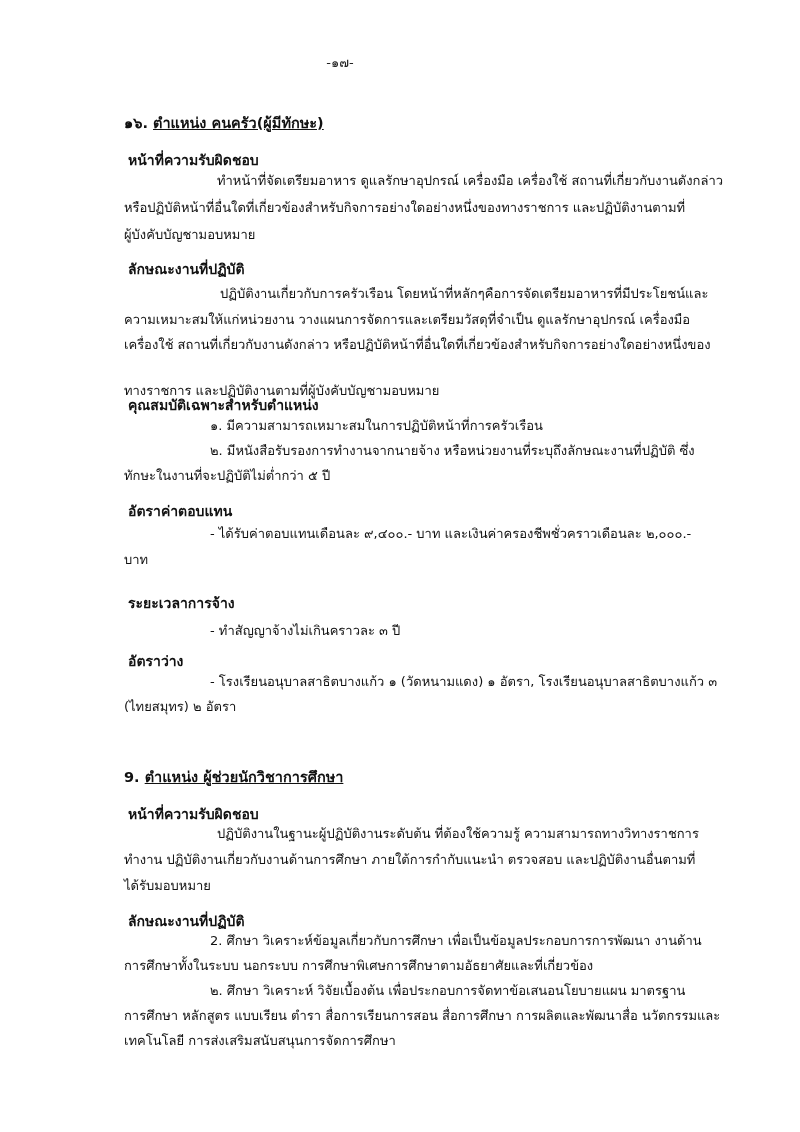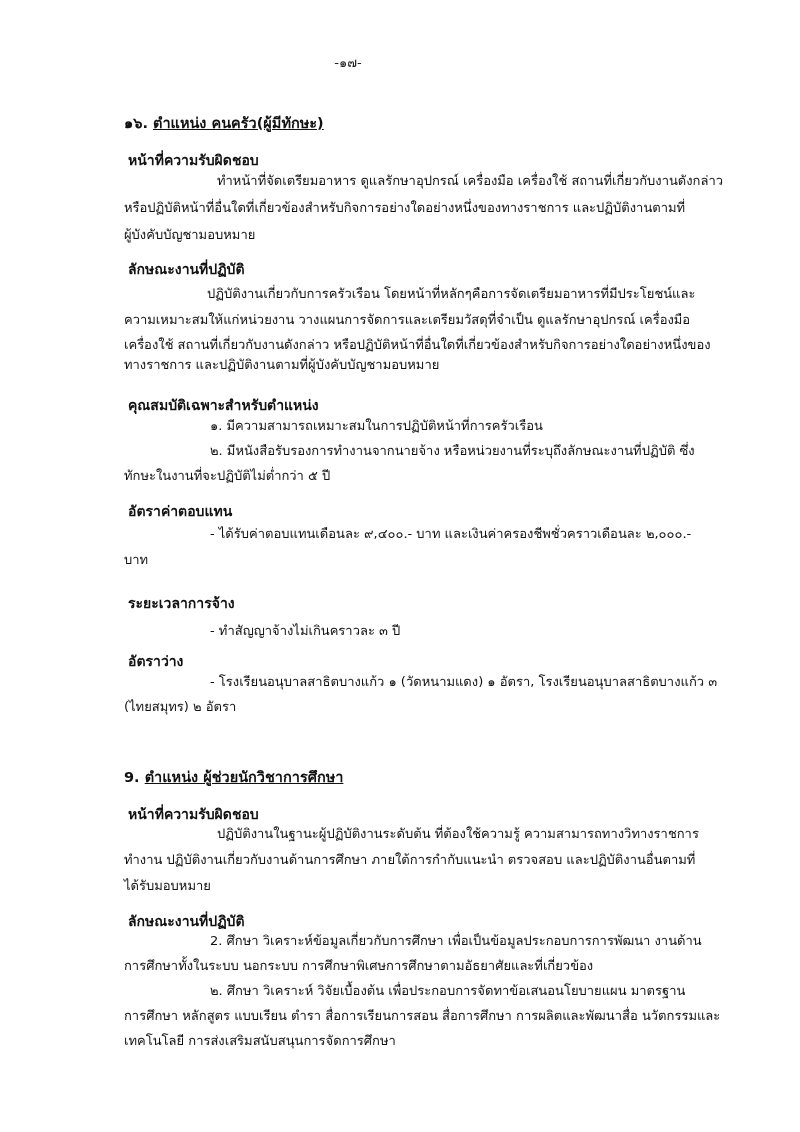--- a/index.html
+++ b/index.html
@@ -2,21 +2,21 @@
 <html><head>
 <meta charset="utf-8">
 <style>
   html, body { margin: 0; padding: 0; background: #ffffff; }
   body {
     width: 800px; height: 1132px; position: relative; overflow: hidden;
     font-family: "DejaVu Sans", "Liberation Sans", sans-serif;
     color: #111;
   }
   .page-num {
-    position: absolute; top: 52px; left: 8px; width: 680px; text-align: center;
+    position: absolute; top: 52px; left: 0; width: 680px; text-align: center;
     font-size: 13px; color: #222;
   }
   .sec { position: absolute; left: 112px; width: 580px; }
   .title {
     font-size: 14.5px; font-weight: bold; margin: 12px; line-height: 20px;
   }
   .title .u { text-decoration: underline; }
   .h { font-size: 14px; font-weight: bold; margin: 16px; line-height: 20px; position: absolute; left: 112px; }
   .line { position: absolute; font-size: 13px; line-height: 20px; white-space: nowrap; margin: 12px; }
 </style>
@@ -28,24 +28,24 @@
 <div class="sec" style="top:101px">
   <p class="title"><span>๑๖.</span> <span class="u">ตำแหน่ง คนครัว(ผู้มีทักษะ)</span></p>
 </div>
 
 <p class="h" style="top:134px">หน้าที่ความรับผิดชอบ</p>
 <p class="line" style="top:159px; left:205px">ทำหน้าที่จัดเตรียมอาหาร ดูแลรักษาอุปกรณ์ เครื่องมือ เครื่องใช้ สถานที่เกี่ยวกับงานดังกล่าว</p>
 <p class="line" style="top:186px; left:112px">หรือปฏิบัติหน้าที่อื่นใดที่เกี่ยวข้องสำหรับกิจการอย่างใดอย่างหนึ่งของทางราชการ และปฏิบัติงานตามที่</p>
 <p class="line" style="top:213px; left:112px">ผู้บังคับบัญชามอบหมาย</p>
 
 <p class="h" style="top:243px">ลักษณะงานที่ปฏิบัติ</p>
-<p class="line" style="top:272px; left:195px">ปฏิบัติงานเกี่ยวกับการครัวเรือน โดยหน้าที่หลักๆคือการจัดเตรียมอาหารที่มีประโยชน์และ</p>
+<p class="line" style="top:272px; left:208px">ปฏิบัติงานเกี่ยวกับการครัวเรือน โดยหน้าที่หลักๆคือการจัดเตรียมอาหารที่มีประโยชน์และ</p>
 <p class="line" style="top:298px; left:112px">ความเหมาะสมให้แก่หน่วยงาน วางแผนการจัดการและเตรียมวัสดุที่จำเป็น ดูแลรักษาอุปกรณ์ เครื่องมือ</p>
 <p class="line" style="top:323px; left:112px">เครื่องใช้ สถานที่เกี่ยวกับงานดังกล่าว หรือปฏิบัติหน้าที่อื่นใดที่เกี่ยวข้องสำหรับกิจการอย่างใดอย่างหนึ่งของ</p>
-<p class="line" style="top:343px; left:112px">ทางราชการ และปฏิบัติงานตามที่ผู้บังคับบัญชามอบหมาย</p>
+<p class="line" style="top:369px; left:112px">ทางราชการ และปฏิบัติงานตามที่ผู้บังคับบัญชามอบหมาย</p>
 
 <p class="h" style="top:379px">คุณสมบัติเฉพาะสำหรับตำแหน่ง</p>
 <p class="line" style="top:404px; left:198px">๑. มีความสามารถเหมาะสมในการปฏิบัติหน้าที่การครัวเรือน</p>
 <p class="line" style="top:429px; left:198px">๒. มีหนังสือรับรองการทำงานจากนายจ้าง หรือหน่วยงานที่ระบุถึงลักษณะงานที่ปฏิบัติ ซึ่ง</p>
 <p class="line" style="top:454px; left:112px">ทักษะในงานที่จะปฏิบัติไม่ต่ำกว่า ๕ ปี</p>
 
 <p class="h" style="top:485px">อัตราค่าตอบแทน</p>
 <p class="line" style="top:512px; left:198px">- ได้รับค่าตอบแทนเดือนละ ๙,๔๐๐.- บาท และเงินค่าครองชีพชั่วคราวเดือนละ ๒,๐๐๐.-</p>
 <p class="line" style="top:538px; left:112px">บาท</p>
 

